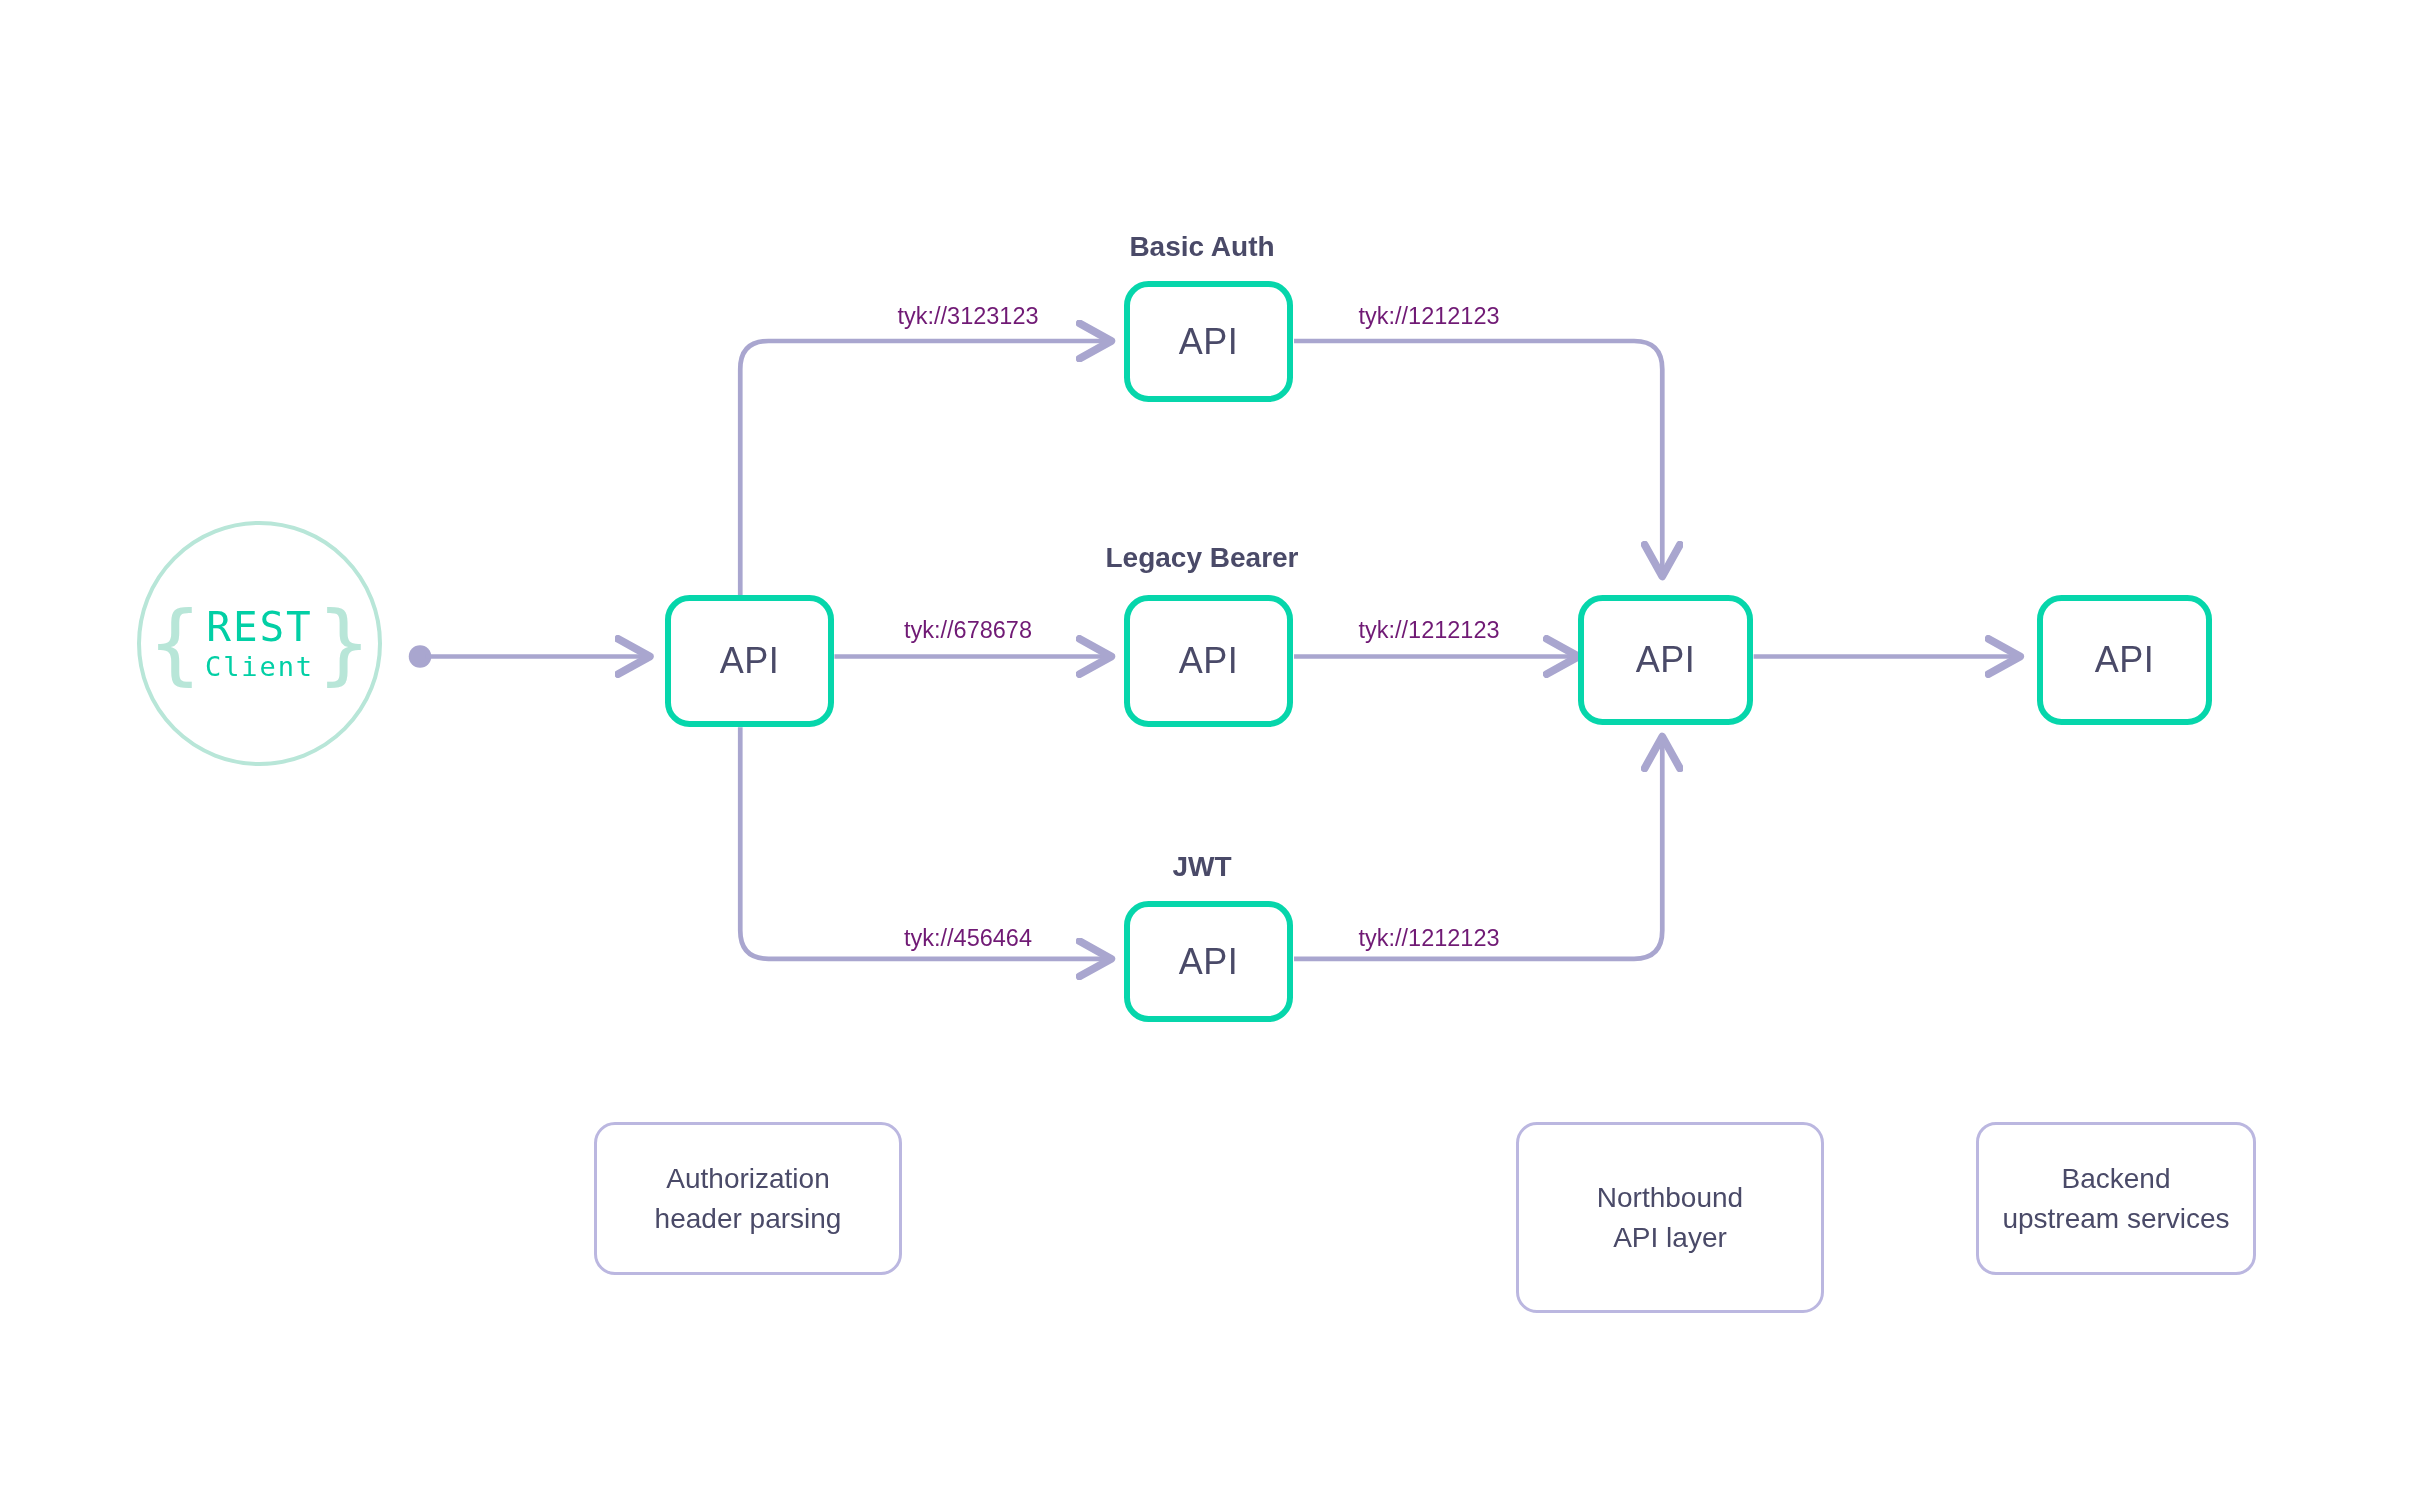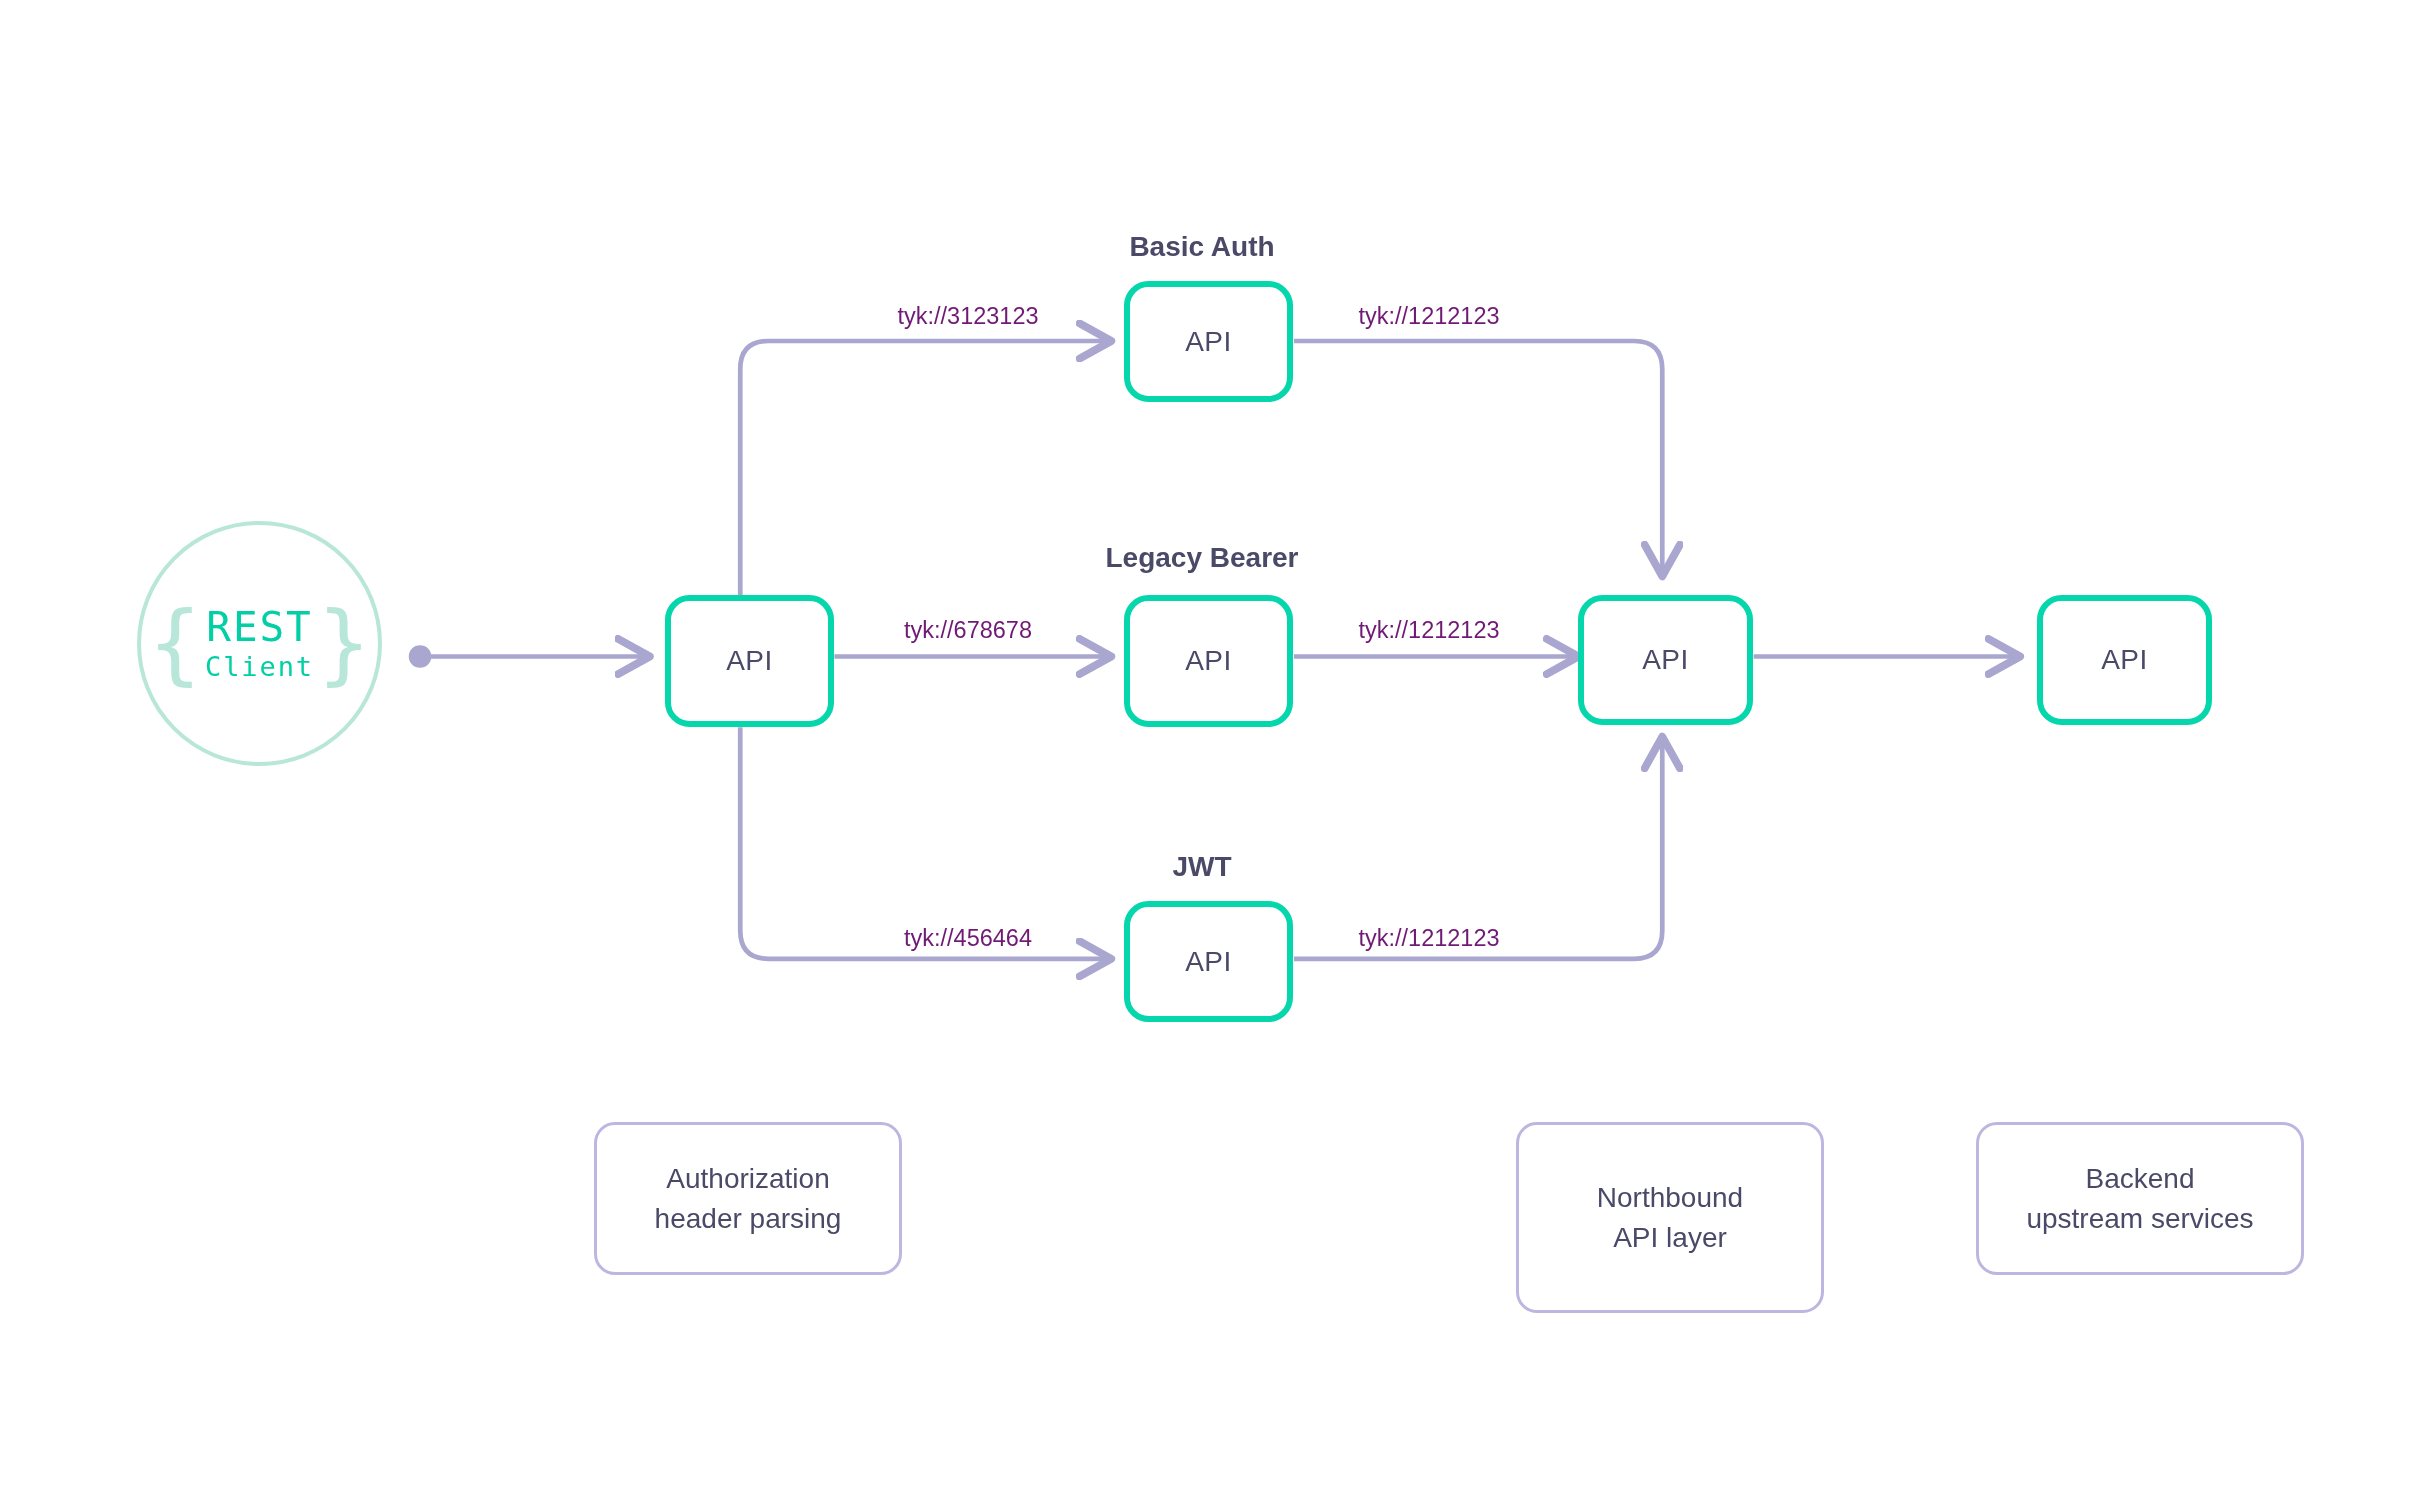--- a/index.html
+++ b/index.html
@@ -82,21 +82,21 @@
     border: 6.6px solid #06d6ab;
     border-radius: 24.5px;
     background: #ffffff;
     box-sizing: border-box;
     display: flex;
     align-items: center;
     justify-content: center;
   }
   .api-node .api-label {
     font-family: "Liberation Sans", sans-serif;
-    font-size: 28px;
+    font-size: 36px;
     color: #4a4a68;
     letter-spacing: 0.5px;
   }
 
   
   .group-title {
     position: absolute;
     font-family: "Liberation Sans", sans-serif;
     font-size: 28px;
     font-weight: bold;
@@ -222,19 +222,19 @@
     <span class="caption-text">Authorization
 header parsing</span>
   </div>
 
 
   <div class="caption-box" style="left:1516px; top:1122px; width:308px; height:191px;">
     <span class="caption-text">Northbound
 API layer</span>
   </div>
 
-  <div class="caption-box" style="left:1976px; top:1122px; width:328px; height:153px;">
+  <div class="caption-box" style="left:1976px; top:1122px; width:280px; height:153px;border-radius:20px;">
     <span class="caption-text">Backend
 upstream services</span>
   </div>
 
 </div>
 
 
 </body></html>

